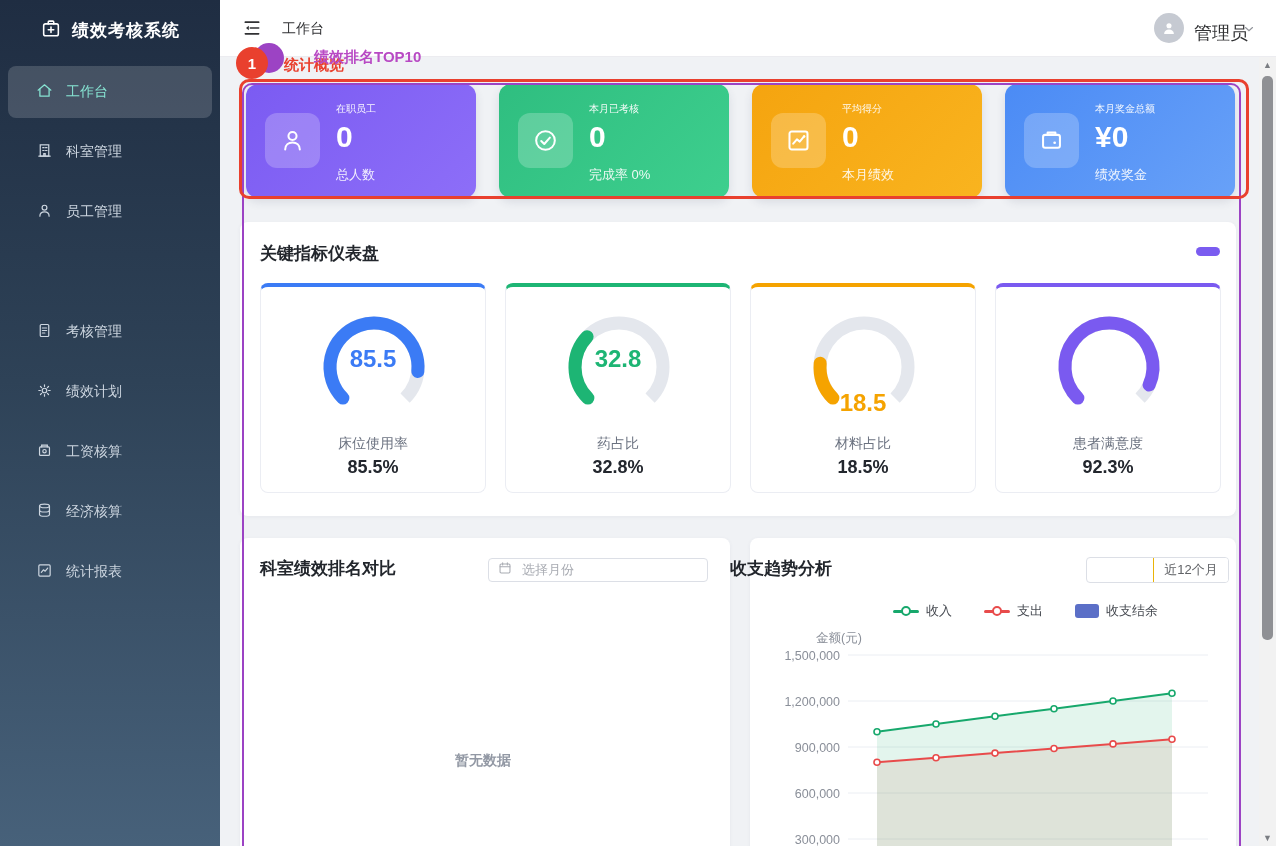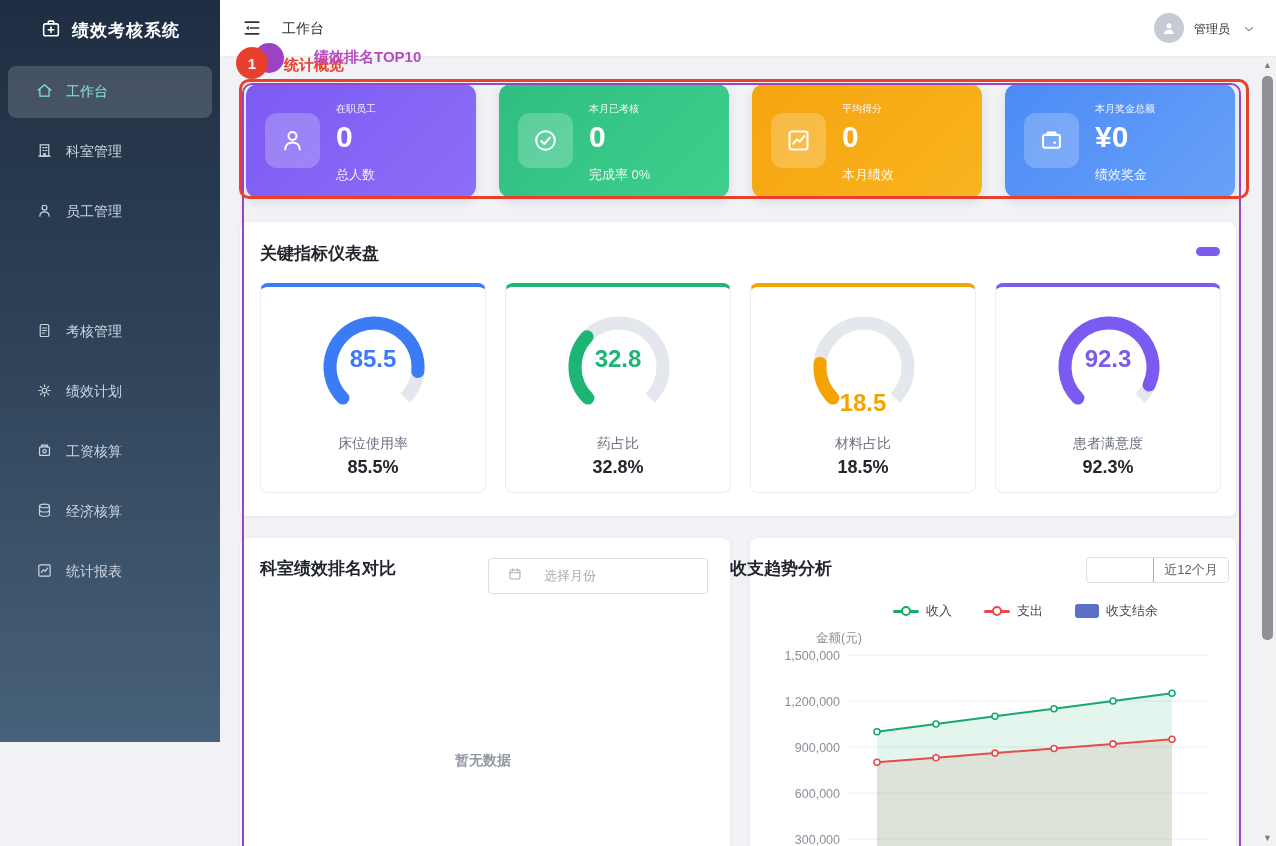--- a/index.html
+++ b/index.html
@@ -3,51 +3,51 @@
 <meta charset="utf-8">
 <style>
   html,body{margin:0;padding:0;}
   body{
     width:1276px;height:846px;position:relative;overflow:hidden;
     font-family:"Liberation Sans","DejaVu Sans",sans-serif;
     background:#f0f2f5;-webkit-font-smoothing:antialiased;
   }
   .abs{position:absolute;}
   
-  .sidebar{left:0;top:0;width:220px;height:742px;background:linear-gradient(180deg,#1f2d42 0%,#2e4257 45%,#47617a 100%);}
+  .sidebar{left:0;top:0;width:220px;height:846px;background:linear-gradient(180deg,#1f2d42 0%,#2e4257 45%,#47617a 100%);}
   .logo-row{left:0;top:0;width:220px;height:60px;display:flex;align-items:center;justify-content:center;gap:10px;color:#fff;}
   .logo-title{font-size:17px;font-weight:bold;letter-spacing:1px;color:#fff;}
   .nav-item{left:8px;width:204px;height:40px;border-radius:8px;display:flex;align-items:center;gap:13px;padding-left:28px;box-sizing:border-box;color:#cdd6e0;font-size:14px;cursor:pointer;}
   .nav-item.active{height:52px;background:rgba(255,255,255,0.16);color:#86e3d2;}
   .nav-item svg{flex:0 0 auto;}
   
   .header{left:220px;top:0;width:1056px;height:57px;background:#fff;border-bottom:1px solid #ececf0;box-sizing:border-box;}
   .breadcrumb{left:282px;top:20px;font-size:14px;color:#303133;}
-  .user-name{left:1194px;top:21px;font-size:12px;color:#303133;}
+  .user-name{left:1194px;top:21px;font-size:18px;color:#303133;}
   .avatar{left:1154px;top:13px;width:30px;height:30px;border-radius:50%;background:#c6cad2;display:flex;align-items:center;justify-content:center;}
   
   .stat-card{top:84px;width:230px;height:114px;border-radius:12px;color:#fff;box-shadow:0 4px 10px rgba(50,60,90,.12);}
   .stat-icon-box{position:absolute;left:19px;top:29px;width:55px;height:55px;border-radius:12px;background:rgba(255,255,255,0.22);display:flex;align-items:center;justify-content:center;}
   .stat-title{position:absolute;left:90px;top:18px;font-size:10px;opacity:.95;}
   .stat-value{position:absolute;left:90px;top:36px;font-size:30px;font-weight:bold;}
   .stat-sub{position:absolute;left:90px;top:82px;font-size:13px;opacity:.9;}
   
   .ann-box{border-radius:10px;pointer-events:none;box-sizing:border-box;}
   .ann-badge{border-radius:50%;display:flex;align-items:center;justify-content:center;color:#fff;font-weight:bold;font-size:15px;pointer-events:none;}
   .ann-label{font-size:15px;font-weight:bold;pointer-events:none;white-space:nowrap;}
   
   .panel{background:#fff;border-radius:8px;box-shadow:0 1px 4px rgba(60,70,100,.06);}
   .panel-title{font-size:17px;font-weight:bold;color:#22262c;}
   .gauge-card{top:283px;width:226px;height:210px;background:#fff;border:1px solid #ebedf3;border-top:4px solid #888;border-radius:8px;box-sizing:border-box;}
   .gauge-svg{position:absolute;left:38px;top:18px;}
   .gauge-number{position:absolute;left:0;top:58px;width:100%;text-align:center;font-size:24px;font-weight:bold;}
   .gauge-label{position:absolute;left:0;top:148px;width:100%;text-align:center;font-size:14px;color:#6b7280;}
   .gauge-percent{position:absolute;left:0;top:170px;width:100%;text-align:center;font-size:18px;font-weight:bold;color:#23272e;}
   
-  .date-input{left:488px;top:558px;width:220px;height:36px;border:1px solid #dcdfe6;border-radius:4px;background:#fff;display:flex;align-items:center;gap:22px;padding-left:19px;box-sizing:border-box;}
+  .date-input{left:488px;top:558px;width:220px;height:24px;border:1px solid #dcdfe6;border-radius:4px;background:#fff;display:flex;align-items:center;gap:10px;padding-left:9px;box-sizing:border-box;}
   .date-placeholder{font-size:13px;color:#a8abb2;}
   .empty-text{font-size:14px;color:#9298a4;font-weight:bold;}
   .range-group{left:1086px;top:557px;height:24px;display:flex;border:1px solid #dcdfe6;border-radius:4px;overflow:hidden;background:#fff;}
   .range-btn{height:24px;display:flex;align-items:center;padding:0 10px;font-size:13px;color:#606266;cursor:pointer;background:#fff;}
   .range-btn.active{background:#409eff;color:#fff;margin-top:42px;}
   .legend-row{left:893px;top:602px;display:flex;align-items:center;gap:32px;}
   .legend-item{display:flex;align-items:center;gap:7px;font-size:13px;color:#474b52;cursor:pointer;}
   .lm-line{width:26px;height:3px;background:currentColor;border-radius:2px;position:relative;}
   .lm-line::after{content:"";position:absolute;left:8px;top:-3.5px;width:6px;height:6px;border-radius:50%;background:#fff;border:2.5px solid currentColor;}
   .lm-rect{width:24px;height:14px;border-radius:3px;}
@@ -232,21 +232,20 @@
     </svg>
   <div class="gauge-number" style="color: rgb(245, 163, 0); margin-top: 44px;">18.5</div>
   <div class="gauge-label">材料占比</div>
   <div class="gauge-percent">18.5%</div>
 </div>
 <div class="abs gauge-card" style="left: 995px; border-top-color: rgb(122, 90, 240);">
   <svg class="gauge-svg" width="150" height="112" viewBox="0 0 150 112">
       <path class="g-track" fill="none" stroke="#e4e7ed" stroke-width="13" d="M 43.9 93.1 A 44 44 0 1 1 106.1 93.1"></path>
       <path class="g-val" fill="none" stroke-width="13" stroke-linecap="round" d="M 43.9 93.1 A 44 44 0 1 1 115.1 80.0" stroke="#7a5af0"></path>
     </svg>
-  <div class="gauge-number" style="color: rgb(122, 90, 240);">92.3</div>
   <div class="gauge-label">患者满意度</div>
   <div class="gauge-percent">92.3%</div>
 </div>
 
 <div class="abs panel" style="left:240px;top:538px;width:490px;height:330px;"></div>
 <div class="abs panel-title" style="left:260px;top:557px;">科室绩效排名对比</div>
 <div class="abs date-input">
   <span><svg width="14" height="14" viewBox="0 0 24 24" fill="none" stroke="#a8abb2" stroke-width="1.8" stroke-linecap="round">
         <rect x="3.5" y="5" width="17" height="15.5" rx="2"></rect>
         <path d="M3.5 10h17M8 3v4M16 3v4"></path>

